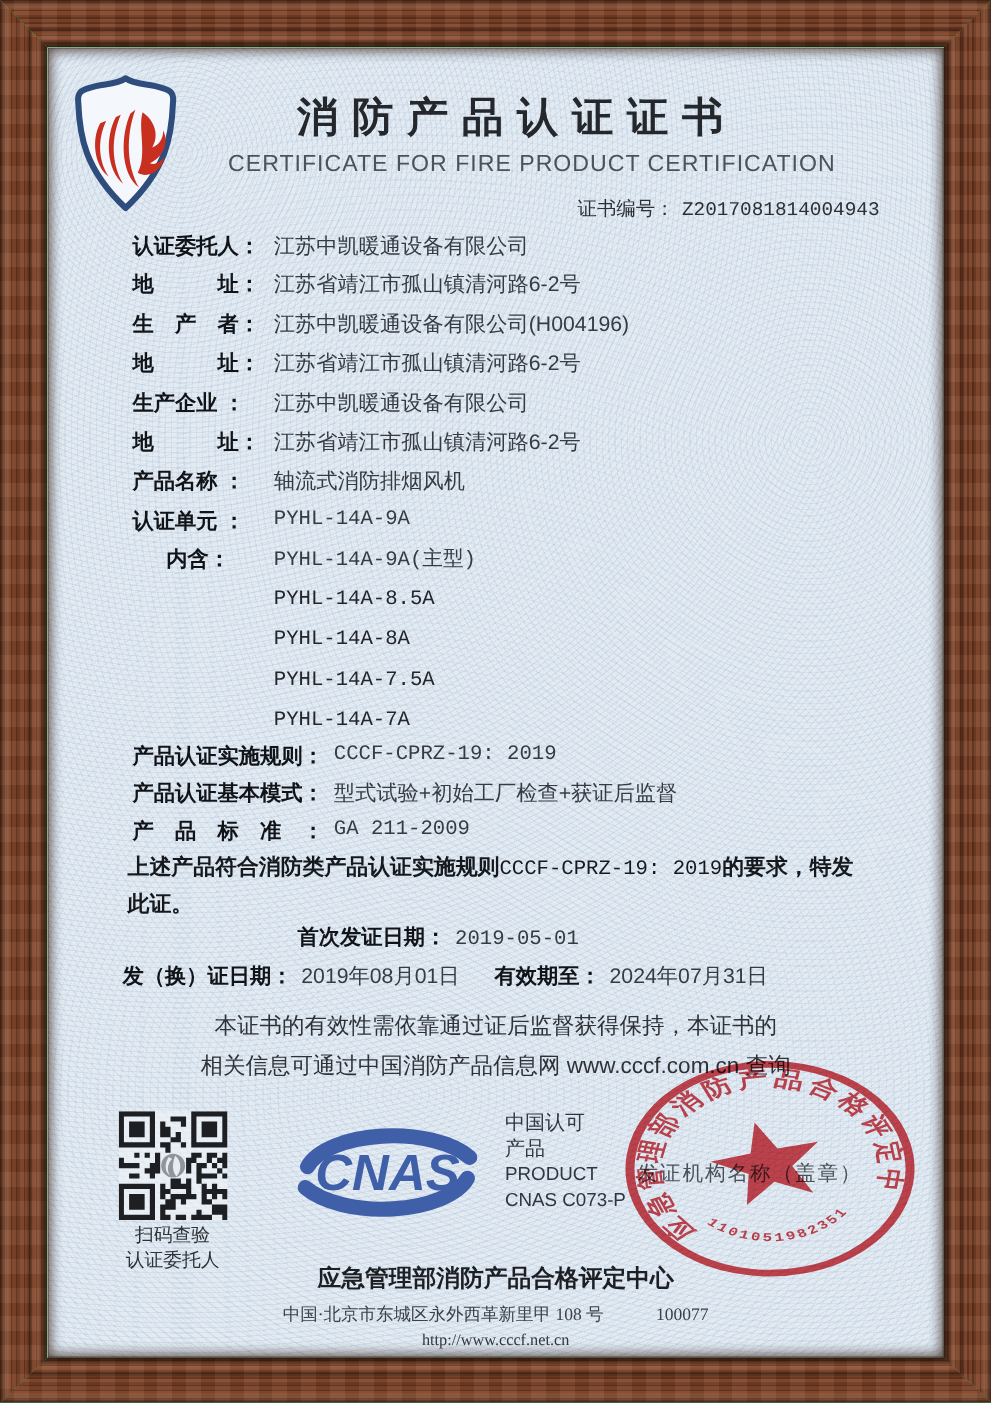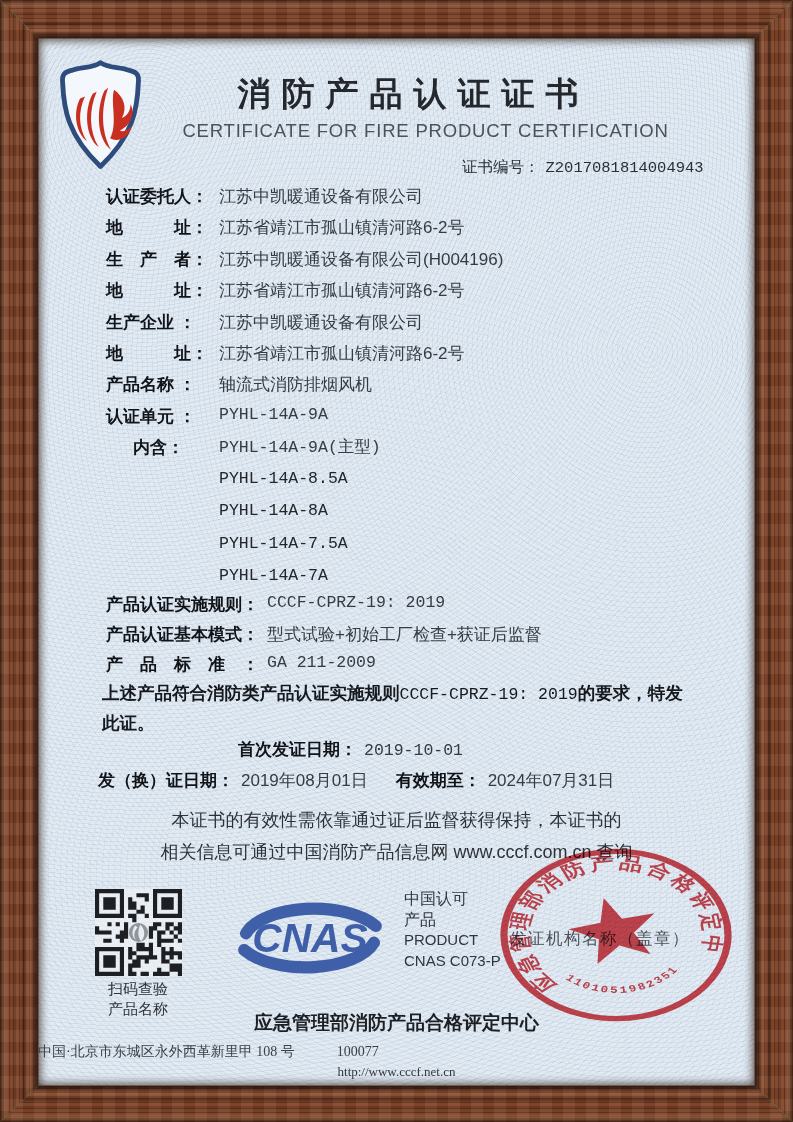--- a/index.html
+++ b/index.html
@@ -84,21 +84,21 @@
   
   .qr{left:57px;top:851px;width:87px;height:87px;}
   .qr-caption{left:50px;top:941px;width:100px;text-align:center;font-size:15px;
     color:#2e3237;line-height:19.5px;}
   .cnas-logo{left:188px;top:849px;width:168px;height:102px;}
   .cnas-text{left:366px;top:851px;font-size:15px;color:#2e3640;line-height:20.5px;white-space:nowrap;}
   .overlay-print{left:472px;top:890px;font-size:16.5px;letter-spacing:1.5px;color:#4c5158;z-index:2;white-space:nowrap;}
   .seal{left:456px;top:806px;width:244px;height:182px;z-index:3;mix-blend-mode:multiply;opacity:.92;}
 
   .f-org{left:0;right:0;top:972px;text-align:center;font-size:19px;font-weight:bold;color:#1c1f24;}
-  .f-addr{left:0;right:0;top:1005px;font-size:14px;color:#3c4047;
+  .f-addr{left:0;right:0;top:1005px;text-align:center;font-size:14px;color:#3c4047;
     font-family:"Liberation Serif","DejaVu Serif",serif;}
   .f-addr .post{margin-left:42px;}
   .f-url{left:0;right:0;top:1026px;text-align:center;font-size:13px;color:#33373d;
     font-family:"Liberation Serif","DejaVu Serif",serif;}
 </style>
 </head>
 <body>
 
 <div class="page">
   <div class="paper">
@@ -184,40 +184,40 @@
           <span class="fvalue mono">GA 211-2009</span>
       </div>
     </div>
 
     <div class="abs statement">
       <span>上述产品符合消防类产品认证实施规则</span><span class="code mono">CCCF-CPRZ-19: 2019</span><span>的要求，特发</span><br>
       <span>此证。</span>
     </div>
 
     <div class="abs dates1">
-      <span class="dlabel">首次发证日期：</span><span class="dvalue mono">2019-10-01</span>
+      <span class="dlabel">首次发证日期：</span><span class="dvalue mono">2019-05-01</span>
     </div>
     <div class="abs dates2">
       <span class="dlabel">发（换）证日期：</span><span class="dvalue">2019年08月01日</span><span class="gap28"></span><span class="dlabel">有效期至：</span><span class="dvalue">2024年07月31日</span>
     </div>
 
     <div class="abs notice">
       <span>本证书的有效性需依靠通过证后监督获得保持，本证书的</span><br>
       <span>相关信息可通过中国消防产品信息网 www.cccf.com.cn 查询</span>
     </div>
 
     <svg id="qr-svg" class="abs qr" viewBox="0 0 100 100">
       <rect x="-4" y="-4" width="108" height="108" fill="#eef2f6" opacity=".65"></rect>
       <path fill="#1d1f22" d="M47.62 4.76h4.76v4.76h-4.76zM52.38 4.76h4.76v4.76h-4.76zM57.14 4.76h4.76v4.76h-4.76zM38.10 9.52h4.76v4.76h-4.76zM57.14 9.52h4.76v4.76h-4.76zM38.10 14.29h4.76v4.76h-4.76zM42.86 14.29h4.76v4.76h-4.76zM38.10 19.05h4.76v4.76h-4.76zM42.86 19.05h4.76v4.76h-4.76zM52.38 19.05h4.76v4.76h-4.76zM47.62 23.81h4.76v4.76h-4.76zM52.38 23.81h4.76v4.76h-4.76zM38.10 28.57h4.76v4.76h-4.76zM42.86 28.57h4.76v4.76h-4.76zM57.14 28.57h4.76v4.76h-4.76zM42.86 33.33h4.76v4.76h-4.76zM14.29 38.10h4.76v4.76h-4.76zM23.81 38.10h4.76v4.76h-4.76zM33.33 38.10h4.76v4.76h-4.76zM66.67 38.10h4.76v4.76h-4.76zM71.43 38.10h4.76v4.76h-4.76zM80.95 38.10h4.76v4.76h-4.76zM85.71 38.10h4.76v4.76h-4.76zM95.24 38.10h4.76v4.76h-4.76zM0.00 42.86h4.76v4.76h-4.76zM33.33 42.86h4.76v4.76h-4.76zM61.90 42.86h4.76v4.76h-4.76zM66.67 42.86h4.76v4.76h-4.76zM80.95 42.86h4.76v4.76h-4.76zM90.48 42.86h4.76v4.76h-4.76zM95.24 42.86h4.76v4.76h-4.76zM0.00 47.62h4.76v4.76h-4.76zM4.76 47.62h4.76v4.76h-4.76zM9.52 47.62h4.76v4.76h-4.76zM14.29 47.62h4.76v4.76h-4.76zM28.57 47.62h4.76v4.76h-4.76zM33.33 47.62h4.76v4.76h-4.76zM61.90 47.62h4.76v4.76h-4.76zM71.43 47.62h4.76v4.76h-4.76zM76.19 47.62h4.76v4.76h-4.76zM85.71 47.62h4.76v4.76h-4.76zM95.24 47.62h4.76v4.76h-4.76zM23.81 52.38h4.76v4.76h-4.76zM28.57 52.38h4.76v4.76h-4.76zM33.33 52.38h4.76v4.76h-4.76zM61.90 52.38h4.76v4.76h-4.76zM71.43 52.38h4.76v4.76h-4.76zM90.48 52.38h4.76v4.76h-4.76zM9.52 57.14h4.76v4.76h-4.76zM14.29 57.14h4.76v4.76h-4.76zM28.57 57.14h4.76v4.76h-4.76zM71.43 57.14h4.76v4.76h-4.76zM76.19 57.14h4.76v4.76h-4.76zM80.95 57.14h4.76v4.76h-4.76zM85.71 57.14h4.76v4.76h-4.76zM95.24 57.14h4.76v4.76h-4.76zM47.62 61.90h4.76v4.76h-4.76zM52.38 61.90h4.76v4.76h-4.76zM61.90 61.90h4.76v4.76h-4.76zM71.43 61.90h4.76v4.76h-4.76zM38.10 66.67h4.76v4.76h-4.76zM47.62 66.67h4.76v4.76h-4.76zM52.38 66.67h4.76v4.76h-4.76zM57.14 66.67h4.76v4.76h-4.76zM61.90 66.67h4.76v4.76h-4.76zM76.19 66.67h4.76v4.76h-4.76zM85.71 66.67h4.76v4.76h-4.76zM38.10 71.43h4.76v4.76h-4.76zM42.86 71.43h4.76v4.76h-4.76zM61.90 71.43h4.76v4.76h-4.76zM76.19 71.43h4.76v4.76h-4.76zM80.95 71.43h4.76v4.76h-4.76zM85.71 71.43h4.76v4.76h-4.76zM90.48 71.43h4.76v4.76h-4.76zM95.24 71.43h4.76v4.76h-4.76zM38.10 76.19h4.76v4.76h-4.76zM47.62 76.19h4.76v4.76h-4.76zM52.38 76.19h4.76v4.76h-4.76zM57.14 76.19h4.76v4.76h-4.76zM61.90 76.19h4.76v4.76h-4.76zM66.67 76.19h4.76v4.76h-4.76zM76.19 76.19h4.76v4.76h-4.76zM85.71 76.19h4.76v4.76h-4.76zM95.24 76.19h4.76v4.76h-4.76zM42.86 80.95h4.76v4.76h-4.76zM47.62 80.95h4.76v4.76h-4.76zM57.14 80.95h4.76v4.76h-4.76zM76.19 80.95h4.76v4.76h-4.76zM80.95 80.95h4.76v4.76h-4.76zM38.10 85.71h4.76v4.76h-4.76zM42.86 85.71h4.76v4.76h-4.76zM47.62 85.71h4.76v4.76h-4.76zM85.71 85.71h4.76v4.76h-4.76zM90.48 85.71h4.76v4.76h-4.76zM95.24 85.71h4.76v4.76h-4.76zM38.10 90.48h4.76v4.76h-4.76zM71.43 90.48h4.76v4.76h-4.76zM85.71 90.48h4.76v4.76h-4.76zM90.48 90.48h4.76v4.76h-4.76zM95.24 90.48h4.76v4.76h-4.76zM38.10 95.24h4.76v4.76h-4.76zM42.86 95.24h4.76v4.76h-4.76zM52.38 95.24h4.76v4.76h-4.76zM57.14 95.24h4.76v4.76h-4.76zM66.67 95.24h4.76v4.76h-4.76zM71.43 95.24h4.76v4.76h-4.76zM76.19 95.24h4.76v4.76h-4.76zM80.95 95.24h4.76v4.76h-4.76zM95.24 95.24h4.76v4.76h-4.76zM0.00 0.00h4.76v4.76h-4.76zM4.76 0.00h4.76v4.76h-4.76zM9.52 0.00h4.76v4.76h-4.76zM14.29 0.00h4.76v4.76h-4.76zM19.05 0.00h4.76v4.76h-4.76zM23.81 0.00h4.76v4.76h-4.76zM28.57 0.00h4.76v4.76h-4.76zM0.00 4.76h4.76v4.76h-4.76zM28.57 4.76h4.76v4.76h-4.76zM0.00 9.52h4.76v4.76h-4.76zM9.52 9.52h4.76v4.76h-4.76zM14.29 9.52h4.76v4.76h-4.76zM19.05 9.52h4.76v4.76h-4.76zM28.57 9.52h4.76v4.76h-4.76zM0.00 14.29h4.76v4.76h-4.76zM9.52 14.29h4.76v4.76h-4.76zM14.29 14.29h4.76v4.76h-4.76zM19.05 14.29h4.76v4.76h-4.76zM28.57 14.29h4.76v4.76h-4.76zM0.00 19.05h4.76v4.76h-4.76zM9.52 19.05h4.76v4.76h-4.76zM14.29 19.05h4.76v4.76h-4.76zM19.05 19.05h4.76v4.76h-4.76zM28.57 19.05h4.76v4.76h-4.76zM0.00 23.81h4.76v4.76h-4.76zM28.57 23.81h4.76v4.76h-4.76zM0.00 28.57h4.76v4.76h-4.76zM4.76 28.57h4.76v4.76h-4.76zM9.52 28.57h4.76v4.76h-4.76zM14.29 28.57h4.76v4.76h-4.76zM19.05 28.57h4.76v4.76h-4.76zM23.81 28.57h4.76v4.76h-4.76zM28.57 28.57h4.76v4.76h-4.76zM66.67 0.00h4.76v4.76h-4.76zM71.43 0.00h4.76v4.76h-4.76zM76.19 0.00h4.76v4.76h-4.76zM80.95 0.00h4.76v4.76h-4.76zM85.71 0.00h4.76v4.76h-4.76zM90.48 0.00h4.76v4.76h-4.76zM95.24 0.00h4.76v4.76h-4.76zM66.67 4.76h4.76v4.76h-4.76zM95.24 4.76h4.76v4.76h-4.76zM66.67 9.52h4.76v4.76h-4.76zM76.19 9.52h4.76v4.76h-4.76zM80.95 9.52h4.76v4.76h-4.76zM85.71 9.52h4.76v4.76h-4.76zM95.24 9.52h4.76v4.76h-4.76zM66.67 14.29h4.76v4.76h-4.76zM76.19 14.29h4.76v4.76h-4.76zM80.95 14.29h4.76v4.76h-4.76zM85.71 14.29h4.76v4.76h-4.76zM95.24 14.29h4.76v4.76h-4.76zM66.67 19.05h4.76v4.76h-4.76zM76.19 19.05h4.76v4.76h-4.76zM80.95 19.05h4.76v4.76h-4.76zM85.71 19.05h4.76v4.76h-4.76zM95.24 19.05h4.76v4.76h-4.76zM66.67 23.81h4.76v4.76h-4.76zM95.24 23.81h4.76v4.76h-4.76zM66.67 28.57h4.76v4.76h-4.76zM71.43 28.57h4.76v4.76h-4.76zM76.19 28.57h4.76v4.76h-4.76zM80.95 28.57h4.76v4.76h-4.76zM85.71 28.57h4.76v4.76h-4.76zM90.48 28.57h4.76v4.76h-4.76zM95.24 28.57h4.76v4.76h-4.76zM0.00 66.67h4.76v4.76h-4.76zM4.76 66.67h4.76v4.76h-4.76zM9.52 66.67h4.76v4.76h-4.76zM14.29 66.67h4.76v4.76h-4.76zM19.05 66.67h4.76v4.76h-4.76zM23.81 66.67h4.76v4.76h-4.76zM28.57 66.67h4.76v4.76h-4.76zM0.00 71.43h4.76v4.76h-4.76zM28.57 71.43h4.76v4.76h-4.76zM0.00 76.19h4.76v4.76h-4.76zM9.52 76.19h4.76v4.76h-4.76zM14.29 76.19h4.76v4.76h-4.76zM19.05 76.19h4.76v4.76h-4.76zM28.57 76.19h4.76v4.76h-4.76zM0.00 80.95h4.76v4.76h-4.76zM9.52 80.95h4.76v4.76h-4.76zM14.29 80.95h4.76v4.76h-4.76zM19.05 80.95h4.76v4.76h-4.76zM28.57 80.95h4.76v4.76h-4.76zM0.00 85.71h4.76v4.76h-4.76zM9.52 85.71h4.76v4.76h-4.76zM14.29 85.71h4.76v4.76h-4.76zM19.05 85.71h4.76v4.76h-4.76zM28.57 85.71h4.76v4.76h-4.76zM0.00 90.48h4.76v4.76h-4.76zM28.57 90.48h4.76v4.76h-4.76zM0.00 95.24h4.76v4.76h-4.76zM4.76 95.24h4.76v4.76h-4.76zM9.52 95.24h4.76v4.76h-4.76zM14.29 95.24h4.76v4.76h-4.76zM19.05 95.24h4.76v4.76h-4.76zM23.81 95.24h4.76v4.76h-4.76zM28.57 95.24h4.76v4.76h-4.76z"></path>
       <circle cx="50" cy="50" r="11" fill="#8e959d"></circle>
       <path fill="#e8ecef" d="M46 42 C42 48 42 55 47 59 C44 54 45 48 49 44 Z M52 41 C49 48 49 55 53 60 C58 55 58 46 52 41 Z"></path>
     </svg>
     <div class="abs qr-caption">
       <span>扫码查验</span><br>
-      <span>产品名称</span>
+      <span>认证委托人</span>
     </div>
 
     <svg class="abs cnas-logo" viewBox="0 0 170 110">
       <path d="M16 50 A 76 36 0 0 1 156 42" stroke="#3f5fa8" stroke-width="13" fill="none" stroke-linecap="round"></path>
       <path d="M154 60 A 76 36 0 0 1 14 68" stroke="#3f5fa8" stroke-width="13" fill="none" stroke-linecap="round"></path>
       <text x="85" y="70" text-anchor="middle" font-size="44" font-weight="bold" font-style="italic" fill="#3f5fa8" font-family="Liberation Sans, sans-serif">CNAS</text>
     </svg>
     <div class="abs cnas-text">
       <span style="font-size:16px;text-align:right;">中国认可</span><br>
       <span style="font-size:16px;">产品</span><br>

